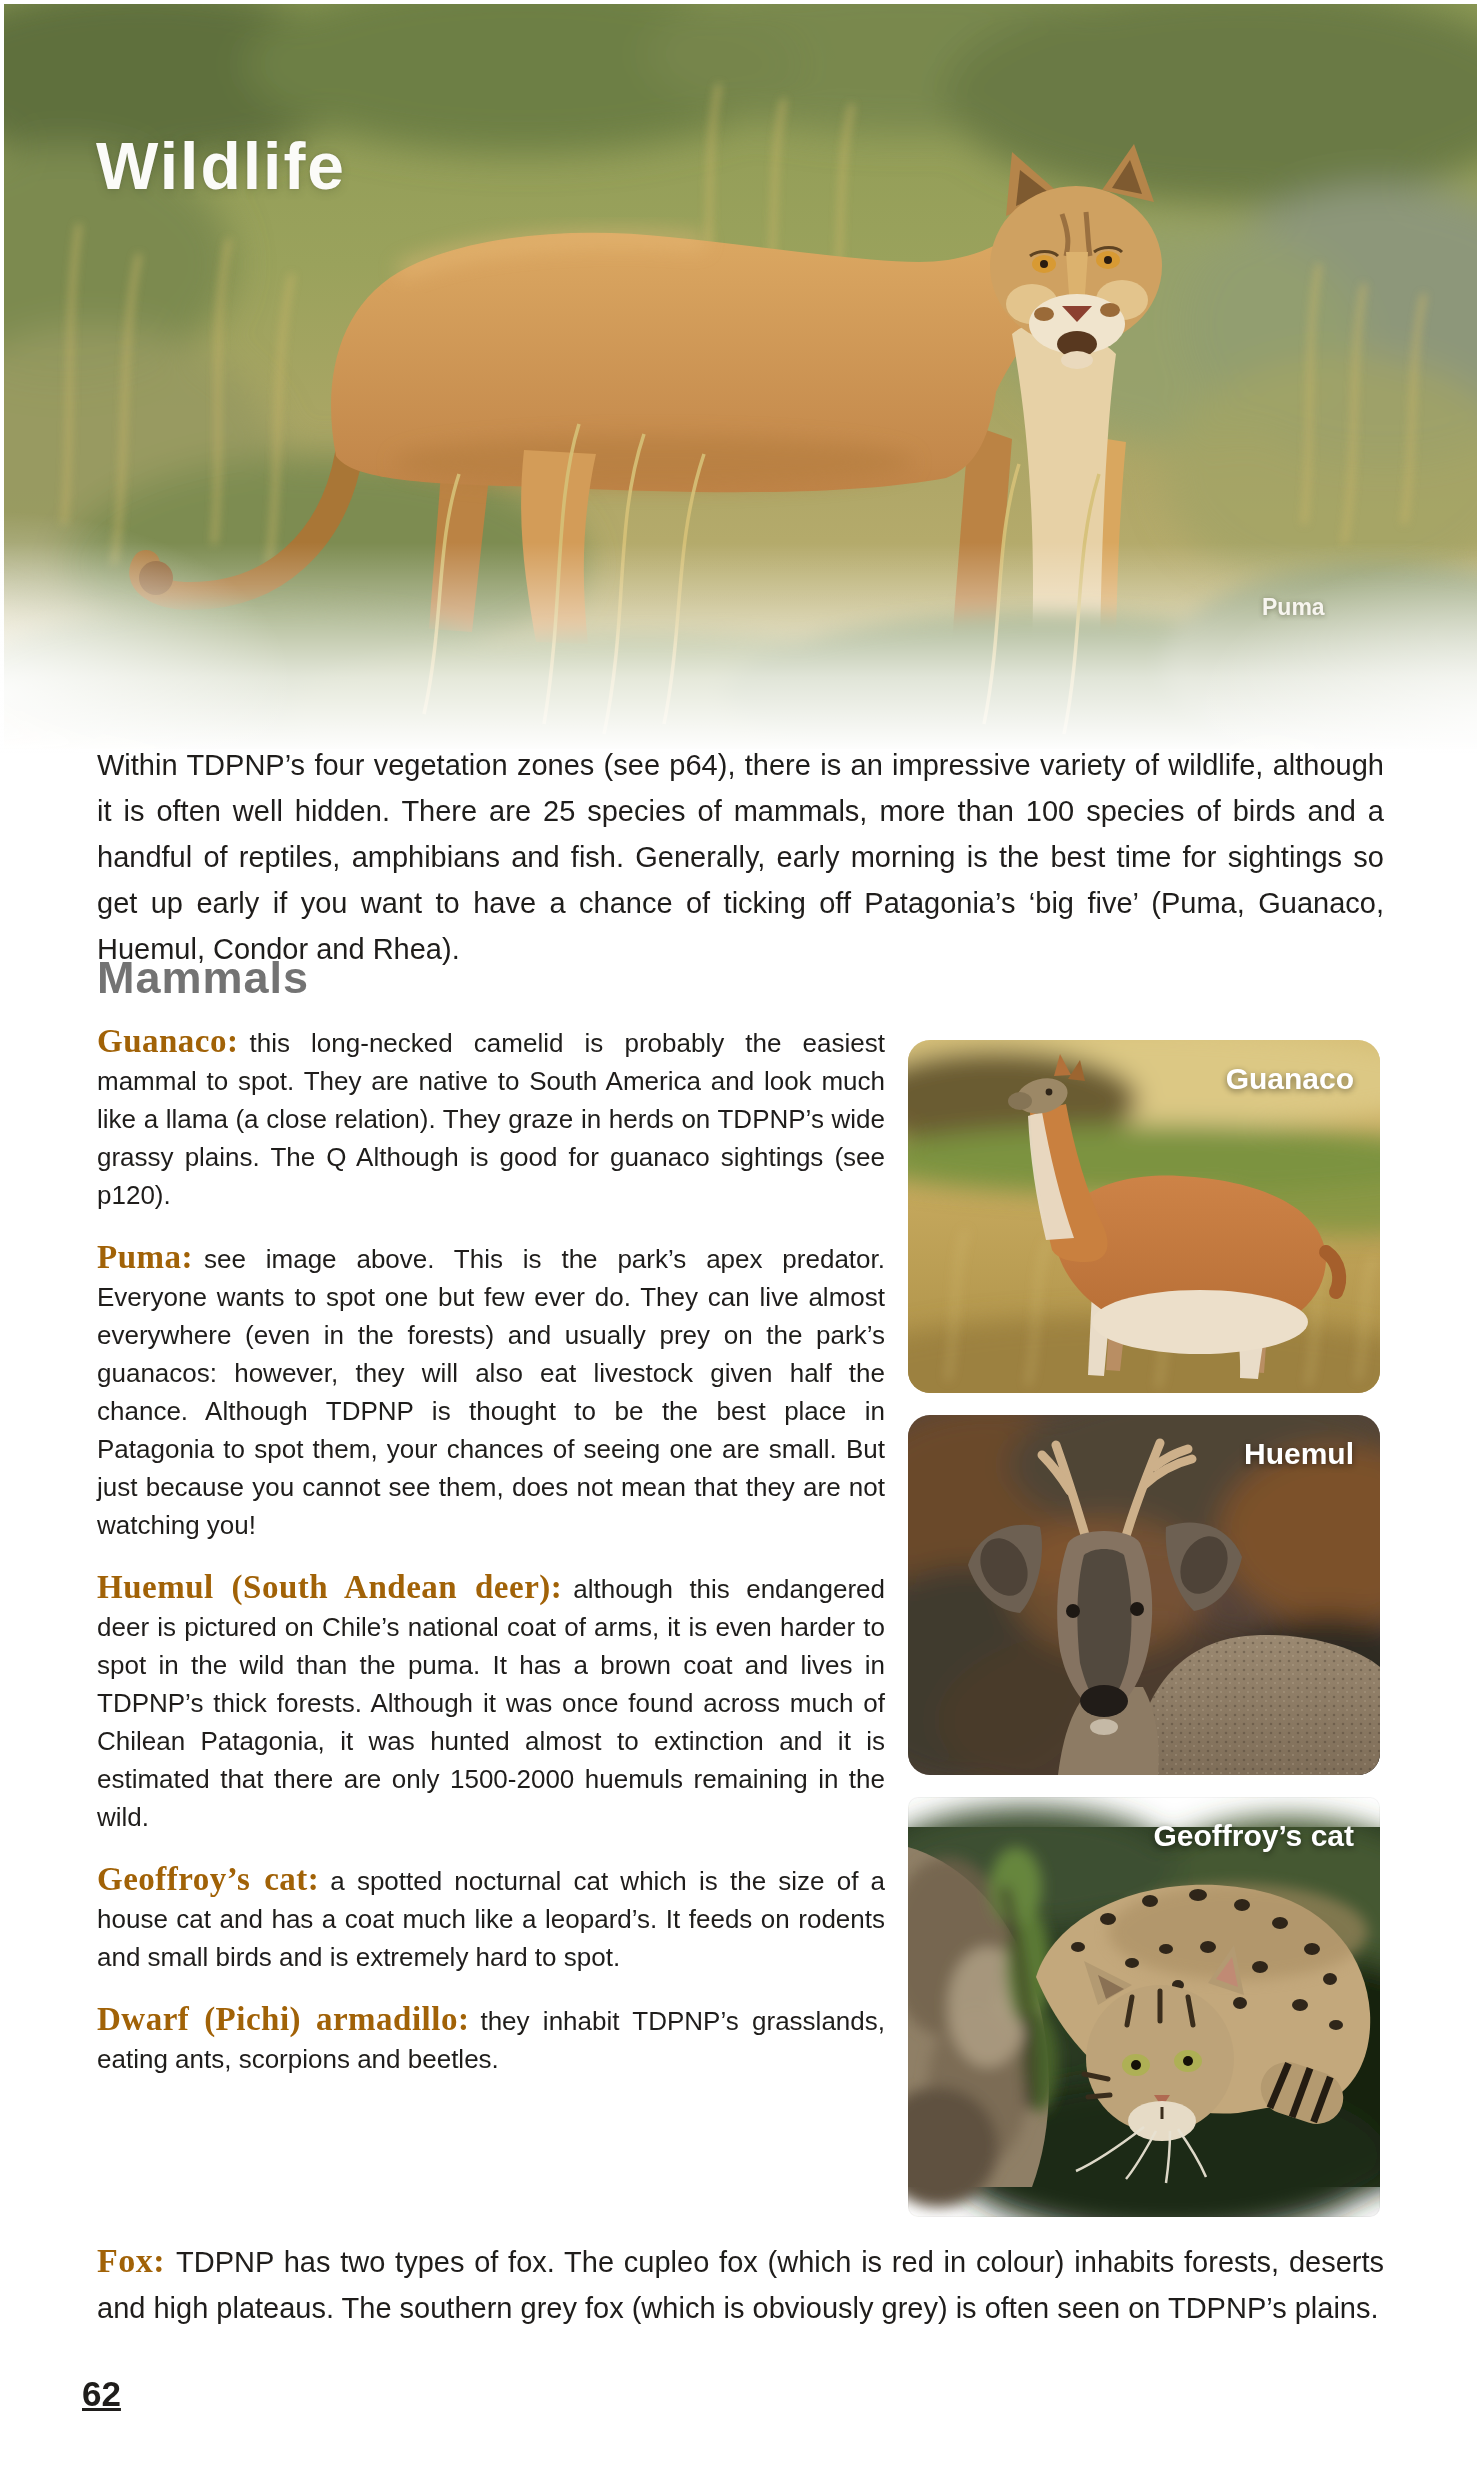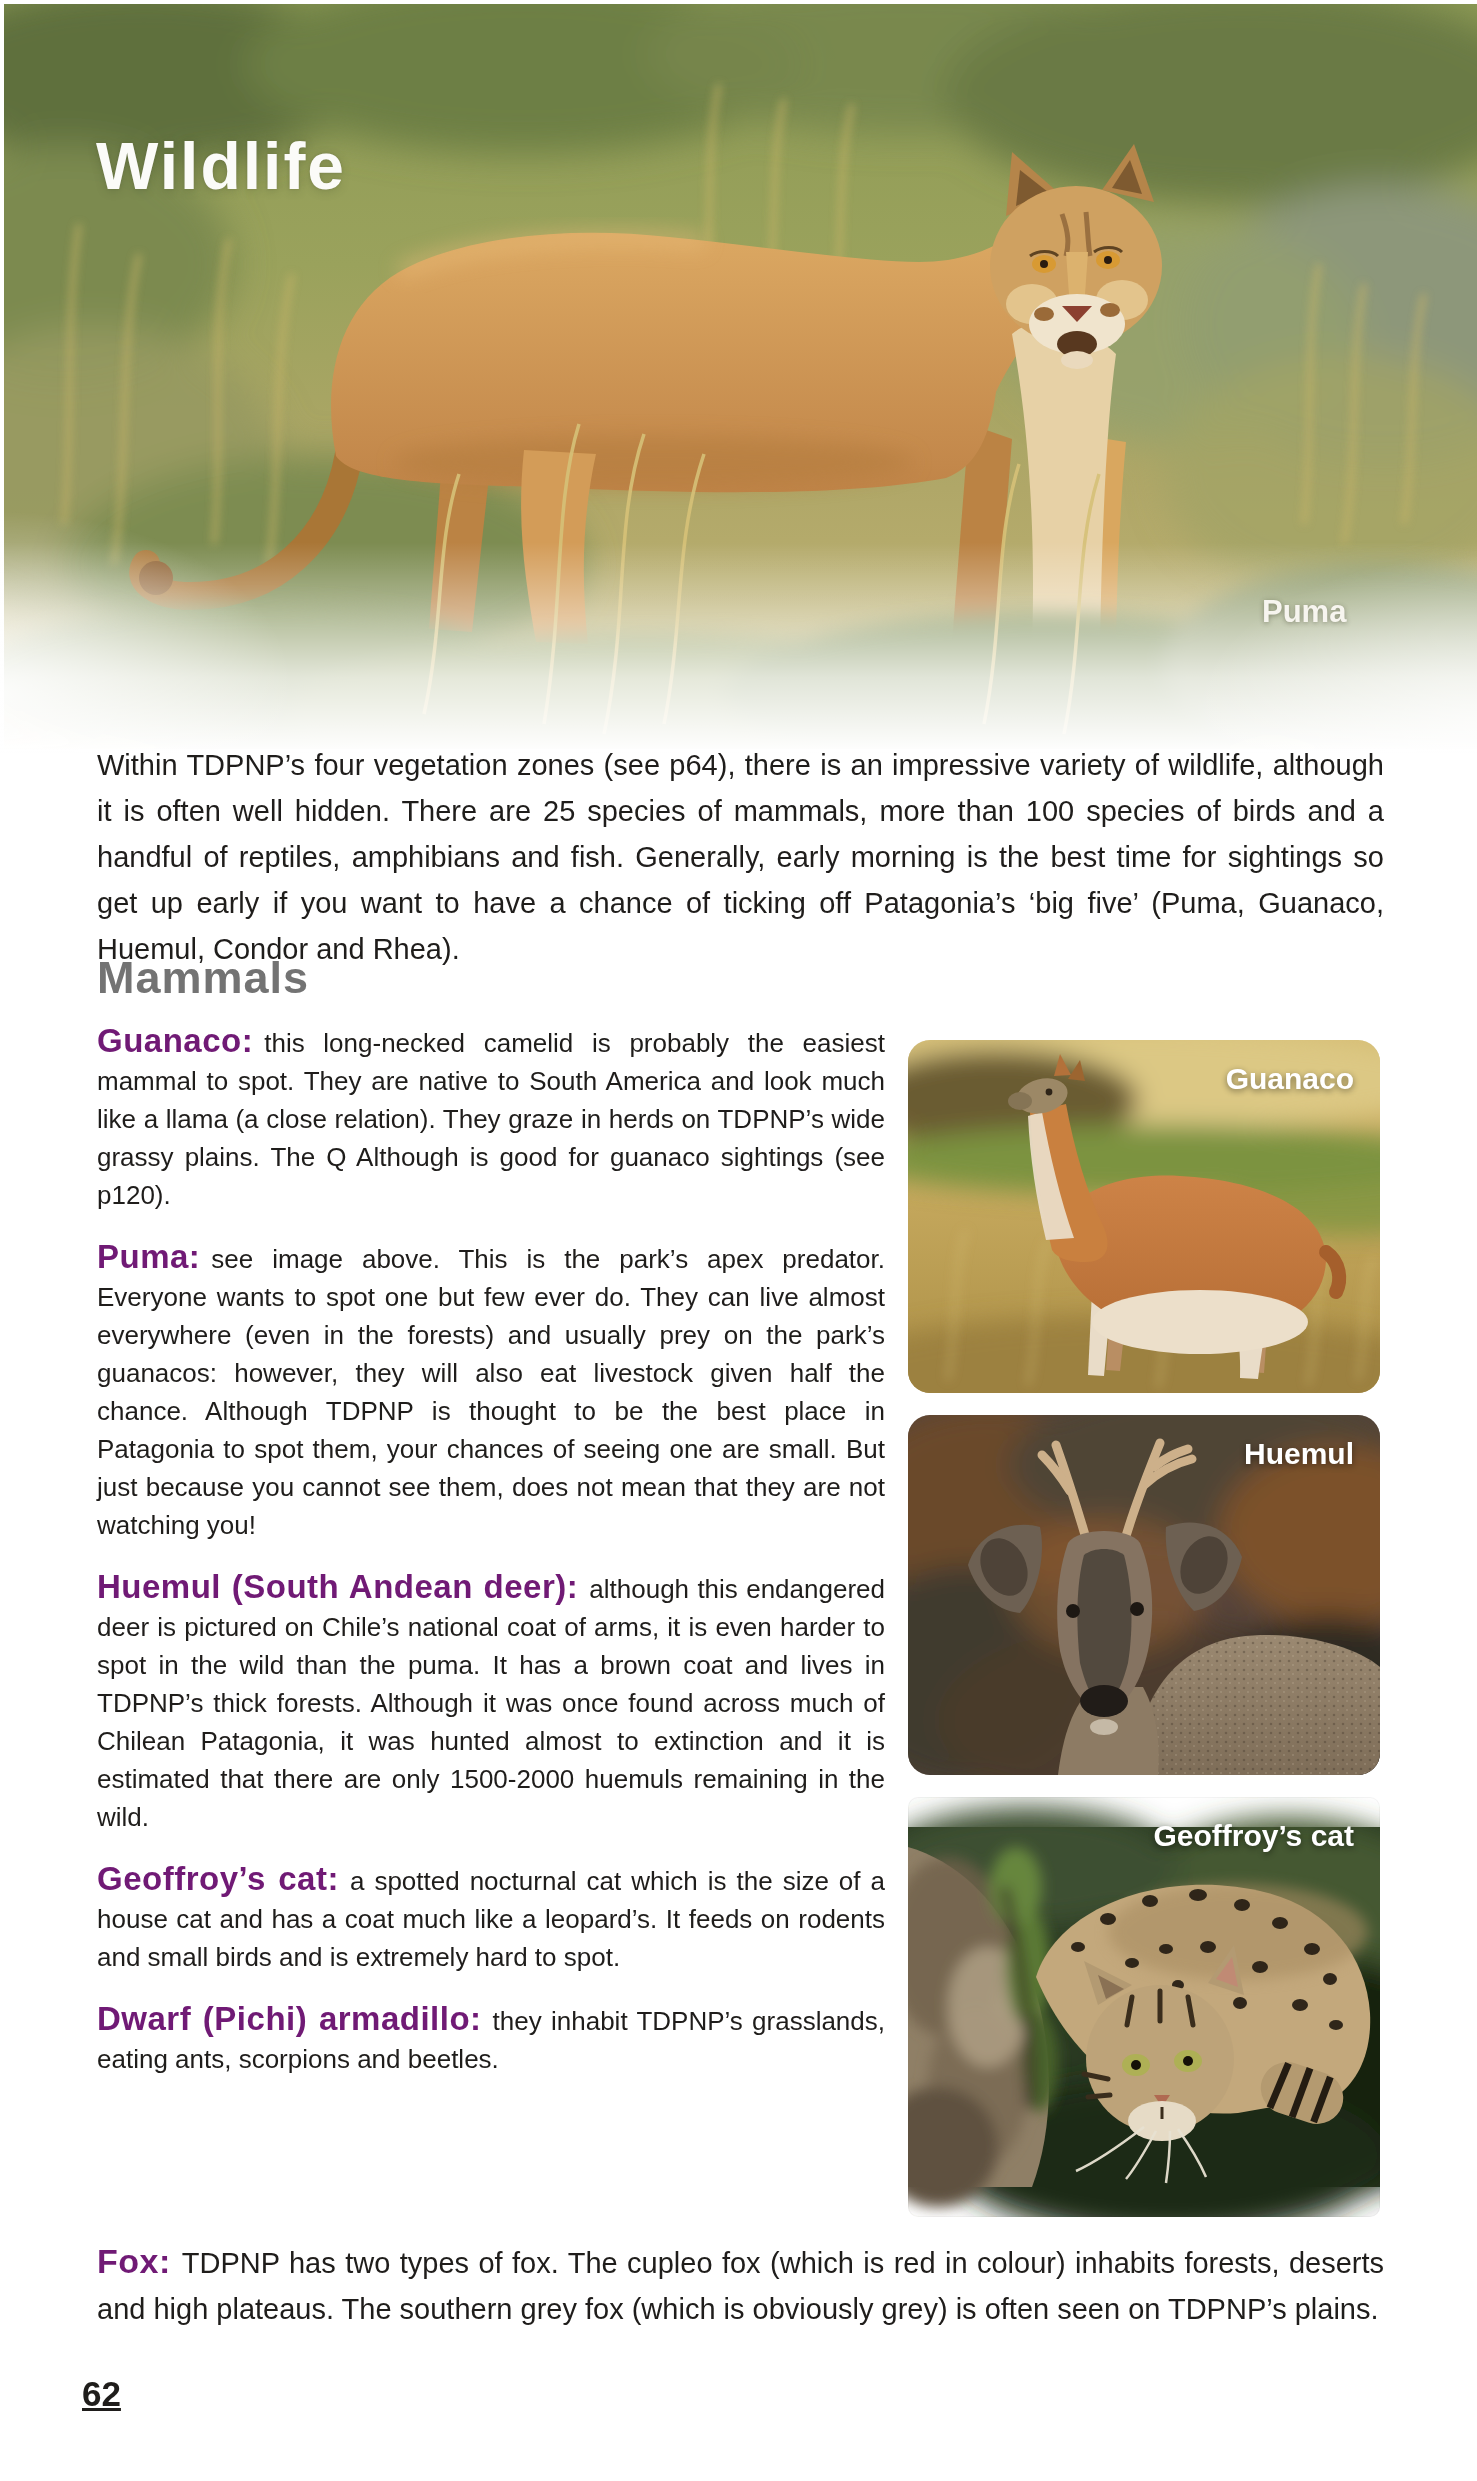--- a/index.html
+++ b/index.html
@@ -17,35 +17,35 @@
       radial-gradient(ellipse 420px 240px at 100% 96%, rgba(255,255,255,.7), rgba(255,255,255,0) 70%),
       linear-gradient(to bottom, rgba(255,255,255,0) 72%, rgba(255,255,255,.78) 90%, #ffffff 100%);
   }
   .hero-title{
     position:absolute;left:96px;top:128px;margin:0;
     font-size:66px;font-weight:800;letter-spacing:2px;color:#fbfbf8;
     text-shadow:0 0 2px rgba(90,90,70,.35), 0 2px 10px rgba(60,70,40,.25);
   }
   .hero-caption{
     position:absolute;left:1262px;top:594px;
-    font-size:31px;font-weight:700;color:#f7f5ef;
+    font-size:23px;font-weight:700;color:#f7f5ef;
     text-shadow:0 1px 5px rgba(60,60,40,.45);
   }
   
   .intro{
     position:absolute;left:97px;top:742px;width:1287px;margin:0;
     font-size:29px;line-height:46px;text-align:justify;
   }
   .section-heading{
     position:absolute;left:97px;top:952px;margin:0;
     font-size:45px;font-weight:800;letter-spacing:1px;color:#737373;
   }
   .col-left{position:absolute;left:97px;top:1022px;width:788px;}
   .entry{margin:0 0 24px 0;font-size:26px;line-height:38px;text-align:justify;}
-  .lead{color:#701a75;font-weight:800;font-size:33px;letter-spacing:.5px;margin-right:11px;}
+  .lead{color:#a16207;font-weight:800;font-size:33px;letter-spacing:.5px;margin-right:11px;font-family:Liberation Serif, serif;}
   .fox{position:absolute;left:97px;top:2238px;width:1287px;margin:0;
        font-size:29px;line-height:46px;text-align:justify;}
   .fox .lead{font-size:34px;}
   .page-number{position:absolute;left:82px;top:2374px;font-size:35px;font-weight:600;text-decoration:underline;}
   
   .photo{position:absolute;left:908px;width:472px;margin:0;border-radius:22px;overflow:hidden;
          box-shadow:0 0 0 1px rgba(0,0,0,.04) inset;}
   .photo svg{display:block;width:472px;height:100%;}
   .photo-caption{
     position:absolute;top:22px;right:26px;

